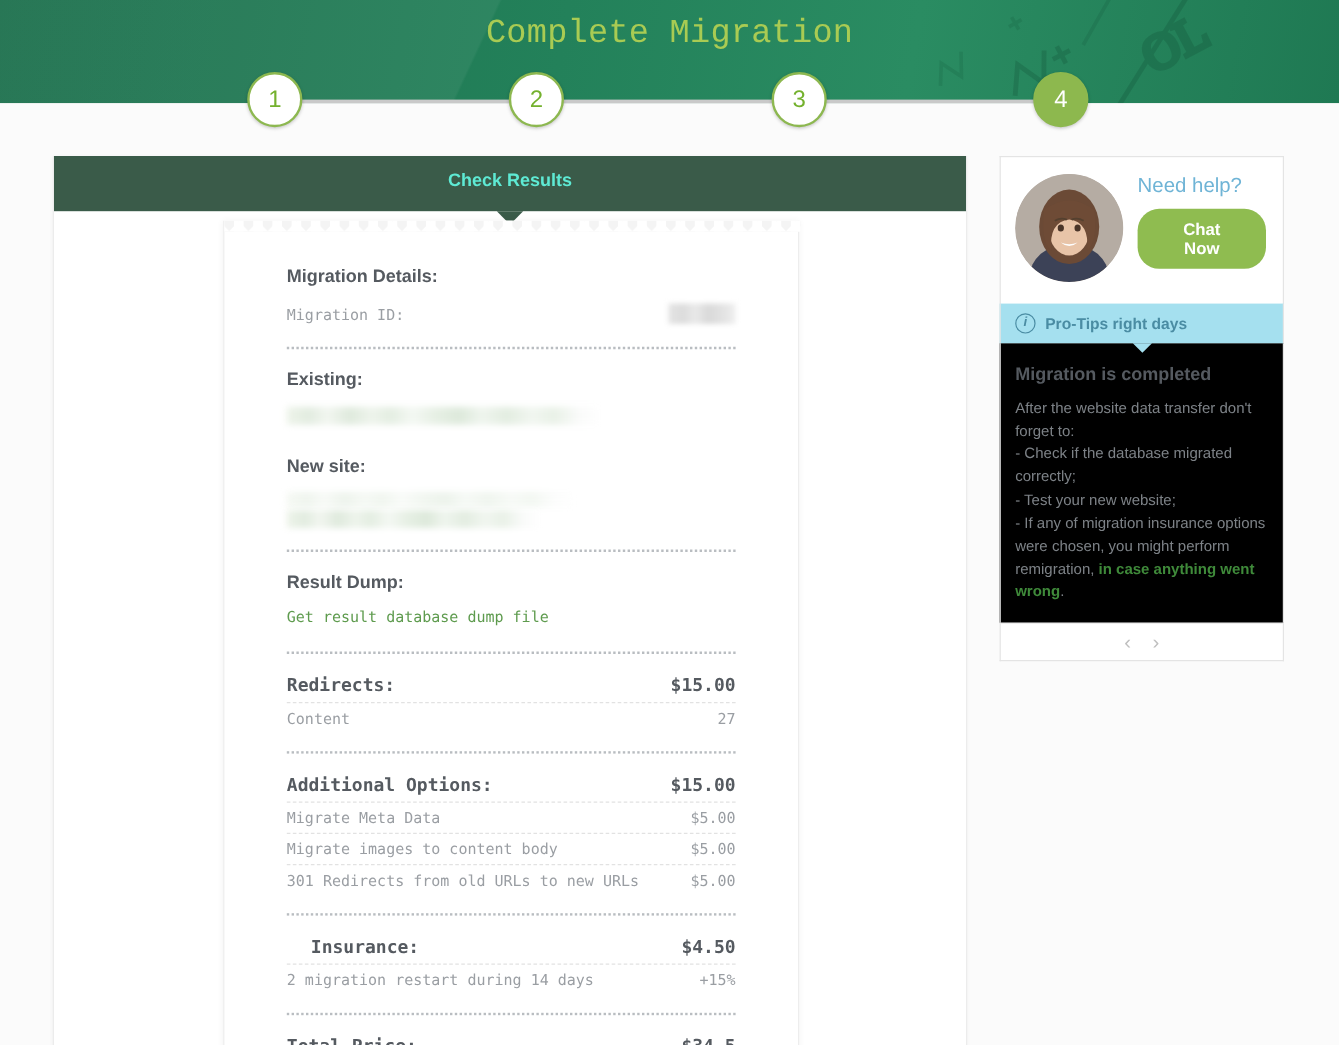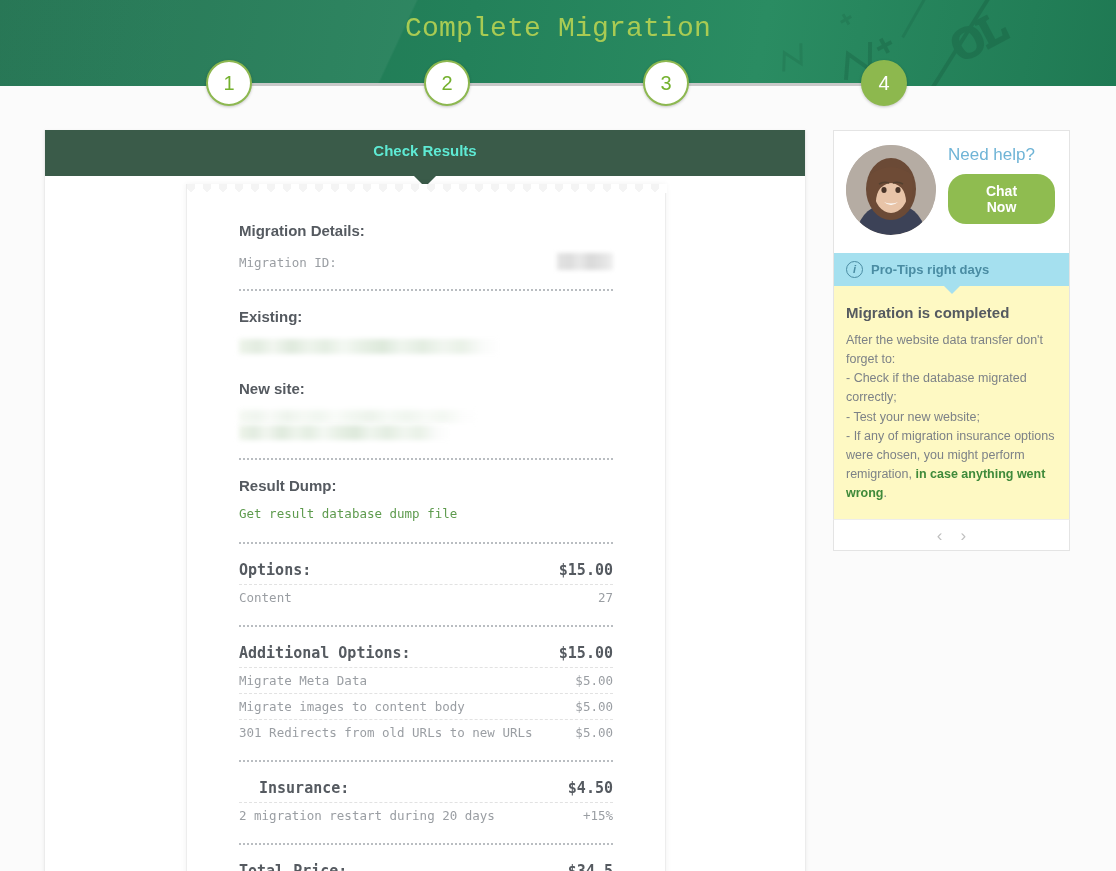--- a/index.html
+++ b/index.html
@@ -307,21 +307,21 @@
     align-items: center;
     justify-content: center;
     font-size: 11px;
     font-weight: bold;
     font-style: italic;
     flex: 0 0 17px;
     line-height: 1;
   }
 
   .tips-body {
-    background: #fef9c3;
+    background: #000000;
     border: 1px solid #e4e4e4;
     border-top: none;
     border-bottom: none;
     padding: 18px 12px 16px 12px;
   }
   .tips-title {
     font-size: 15px;
     font-weight: bold;
     color: #555a60;
     margin-bottom: 10px;
@@ -412,21 +412,21 @@
 
       <hr class="hr-dot" style="margin-top:18px;">
 
       <div class="sect-title" style="margin-top:17px;">Result Dump:</div>
       <a class="dump-link" style="display:inline-block;margin-top:12px;">Get result database dump file</a>
 
       <hr class="hr-dot" style="margin-top:20px;">
 
       
       <div class="row" style="margin-top:17px;">
-        <span class="price-title">Options:</span>
+        <span class="price-title">Redirects:</span>
         <span class="price-title">$15.00</span>
       </div>
       <hr class="hr-fine">
       <div class="row kv-sub">
         <span>Content</span>
         <span class="val">27</span>
       </div>
 
       <hr class="hr-dot" style="margin-top:20px;">
 
@@ -453,21 +453,21 @@
 
       <hr class="hr-dot" style="margin-top:20px;">
 
       
       <div class="row" style="margin-top:17px;margin-left:20px;">
         <span class="price-title">Insurance:</span>
         <span class="price-title">$4.50</span>
       </div>
       <hr class="hr-fine">
       <div class="row kv-sub">
-        <span>2 migration restart during 20 days</span>
+        <span>2 migration restart during 14 days</span>
         <span class="val">+15%</span>
       </div>
 
       <hr class="hr-dot" style="margin-top:20px;">
 
       
       <div class="row" style="margin-top:17px;">
         <span class="price-title">Total Price:</span>
         <span class="price-title">$34.5</span>
       </div>

